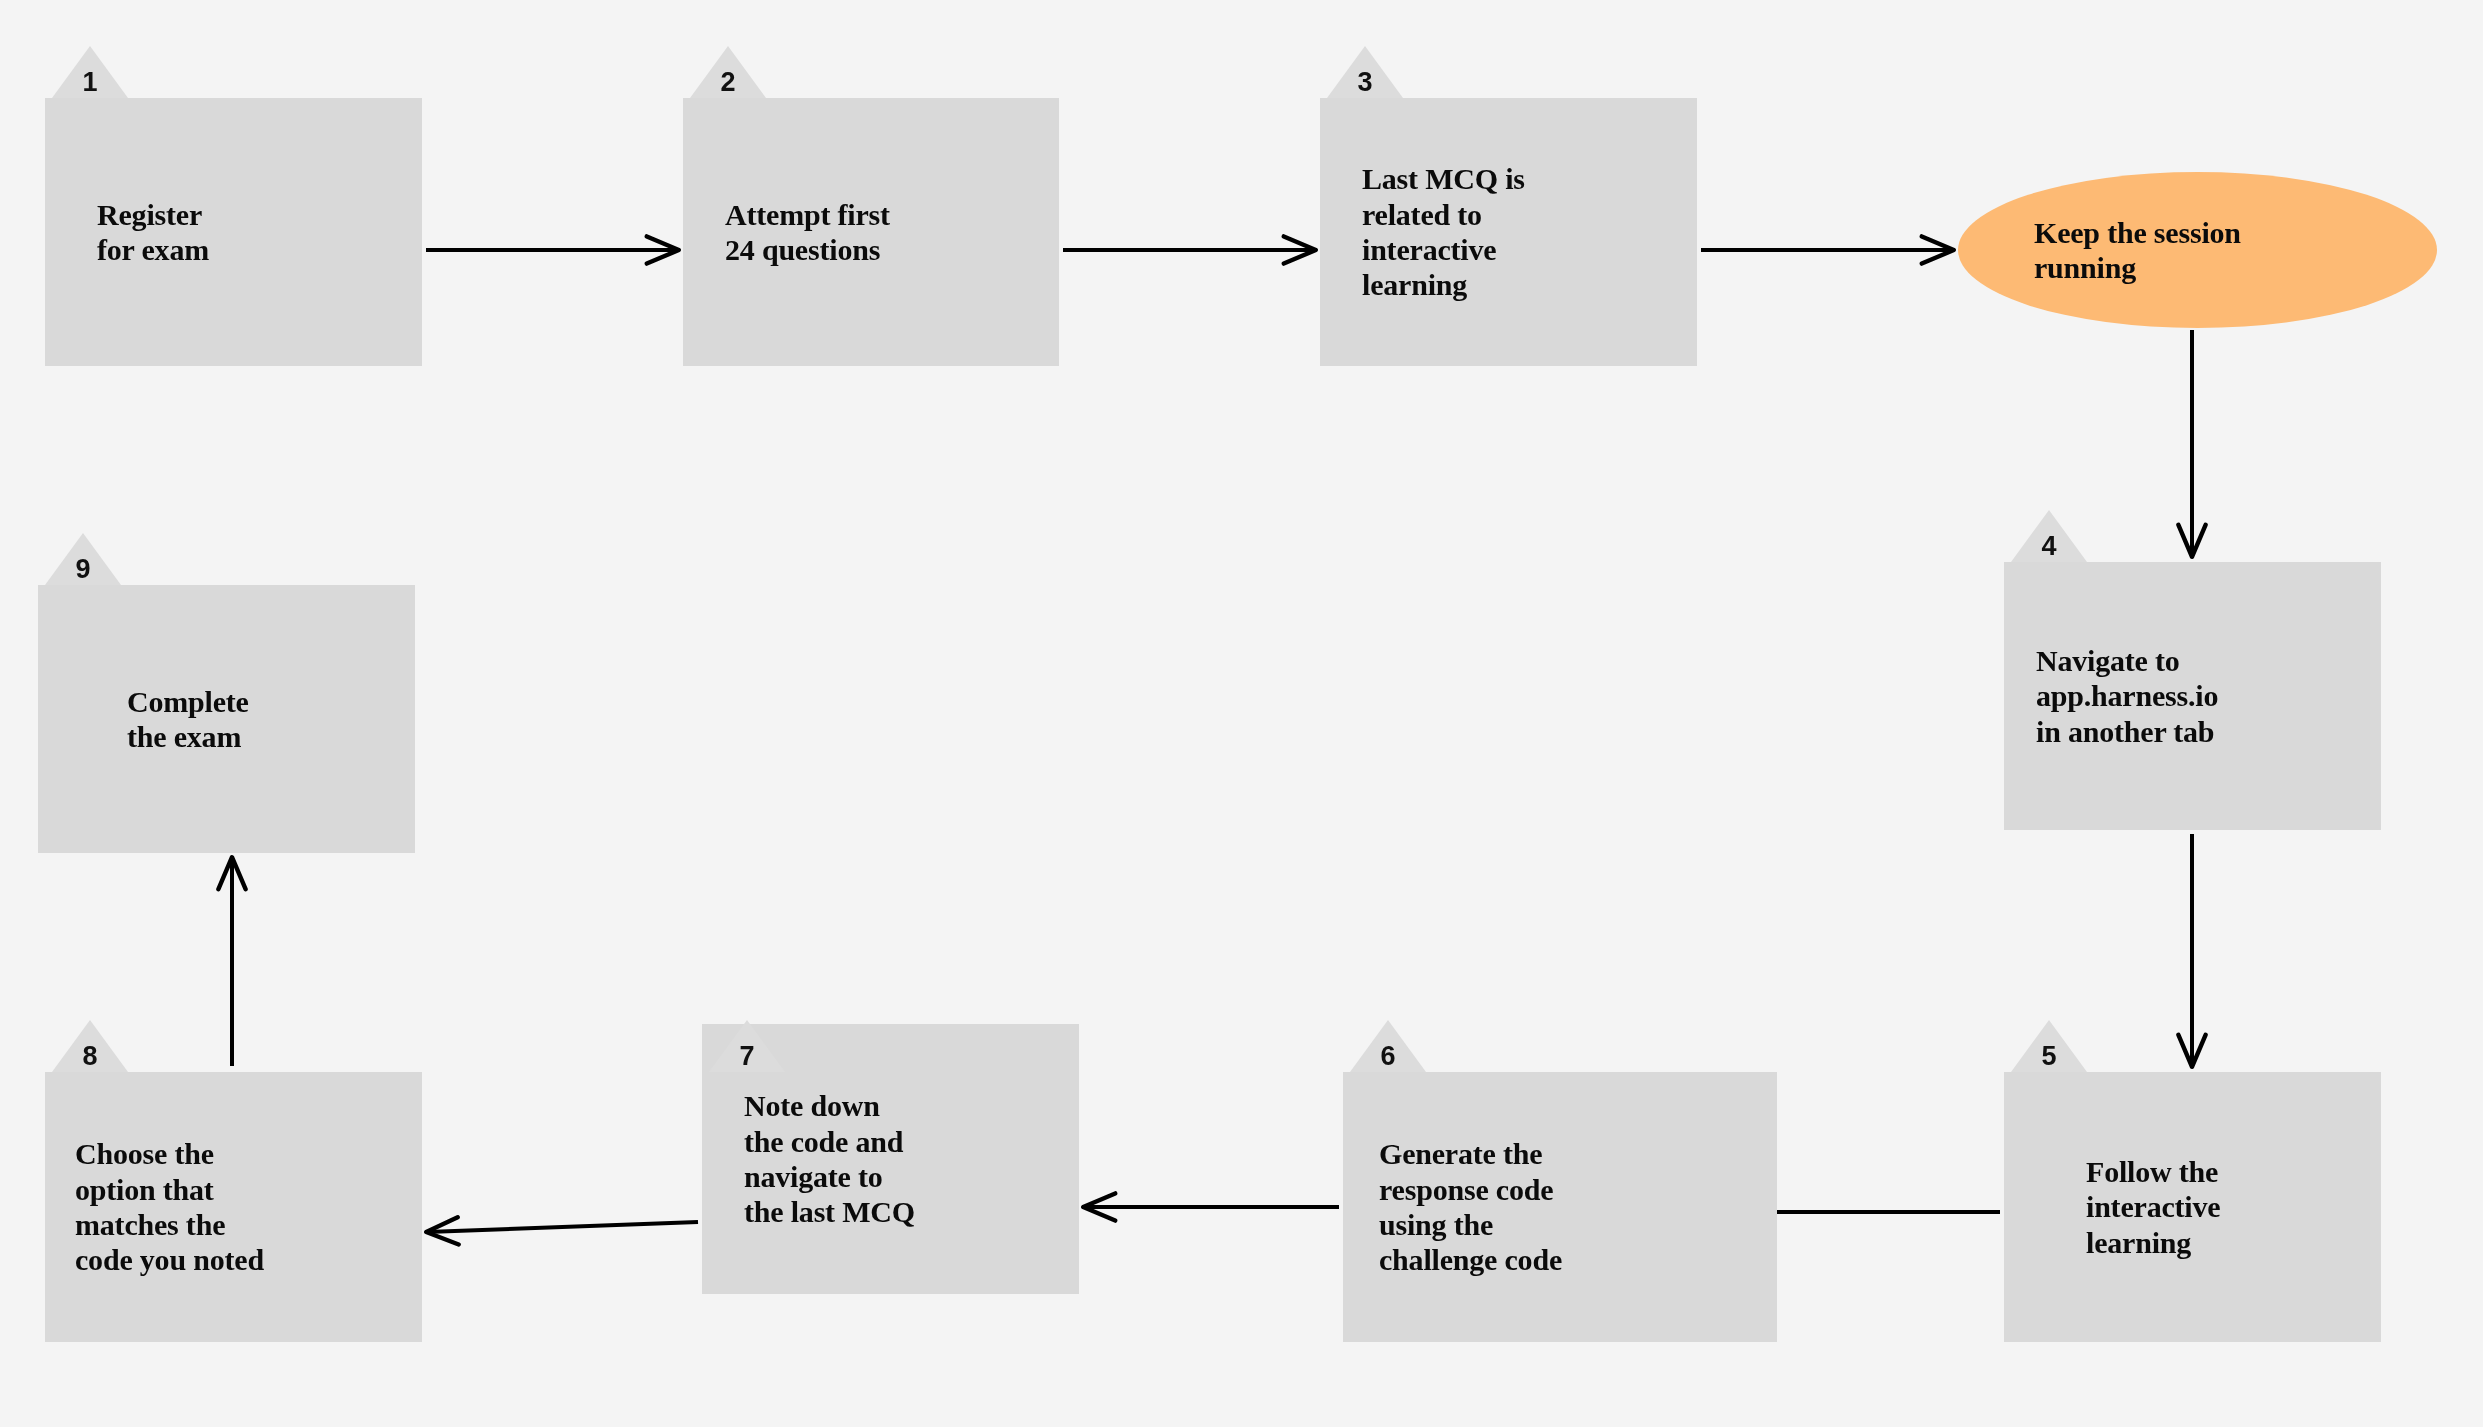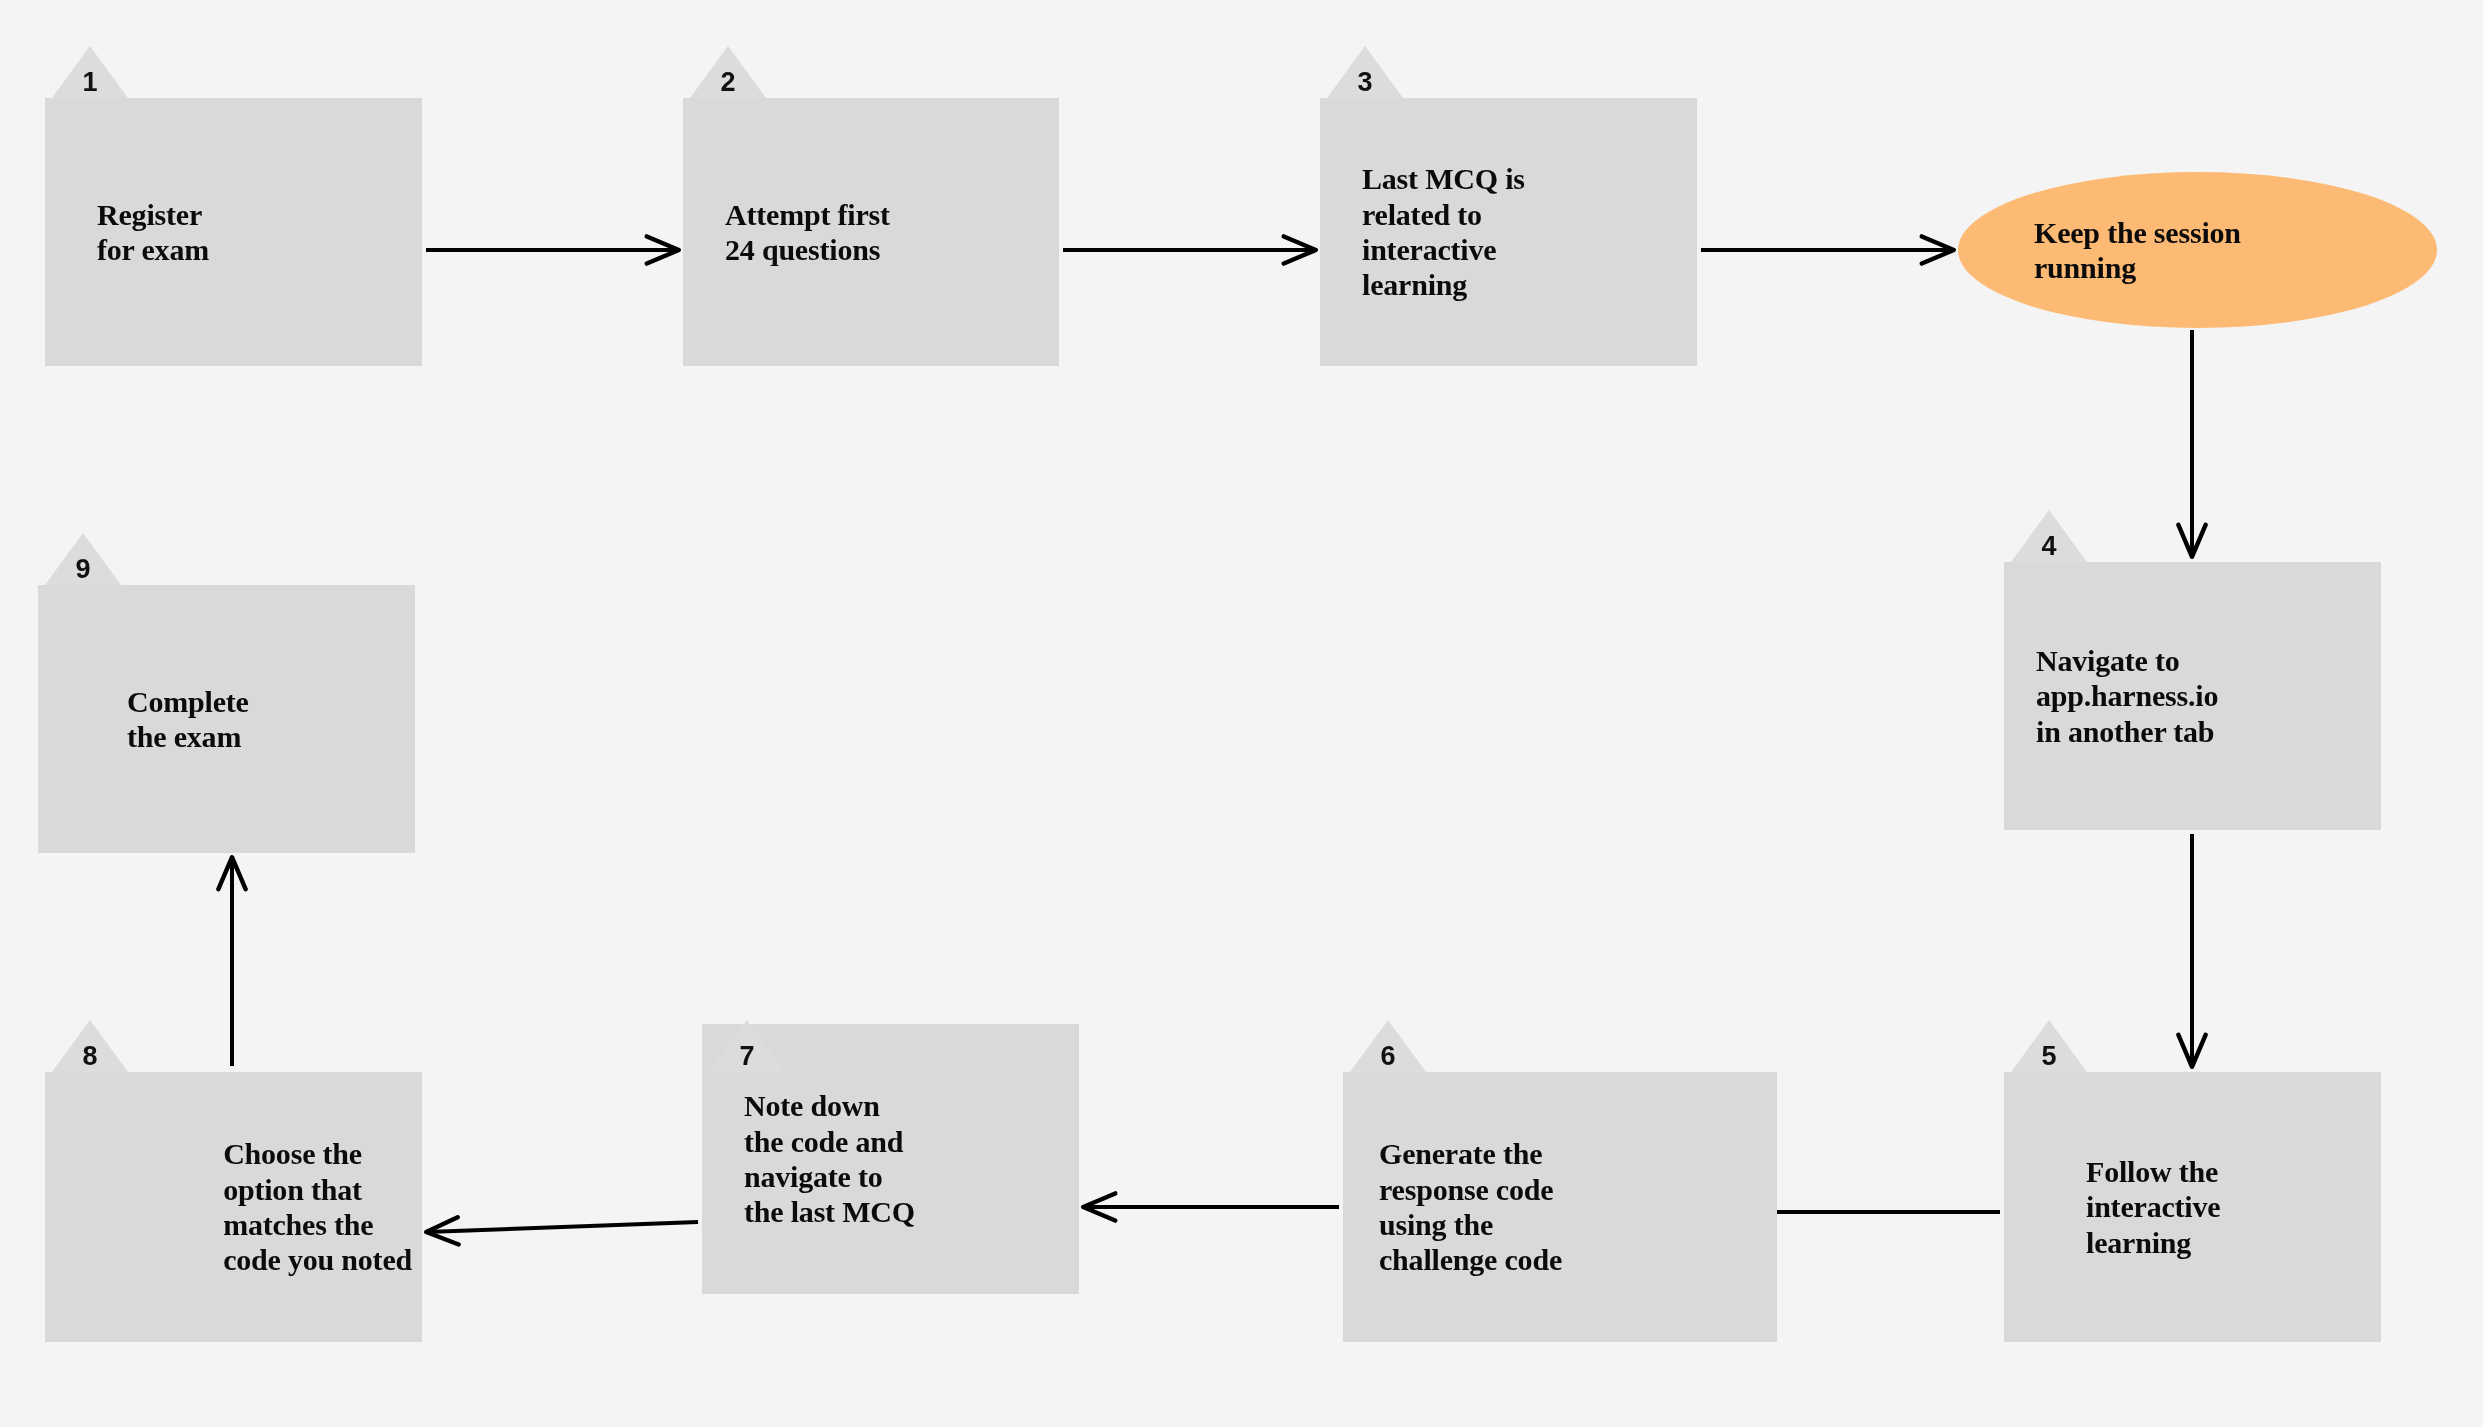--- a/index.html
+++ b/index.html
@@ -135,21 +135,21 @@
       <div class="badge" style="left: 1350px; top: 1020px; border-bottom-color: rgb(220, 220, 220);"></div>
       <div class="badge-num" style="left: 1350px; top: 1043px; width: 76px;">6</div>
       <div class="node box" style="left: 702px; top: 1024px; width: 377px; height: 270px; background: rgb(217, 217, 217);">
         <div class="node-label" style="padding-left: 42px; padding-right: 10px; font-size: 30px; color: rgb(11, 11, 11);">Note down
 the code and
 navigate to
 the last MCQ</div>
       </div>
       <div class="badge" style="left: 709px; top: 1020px; border-bottom-color: rgb(220, 220, 220);"></div>
       <div class="badge-num" style="left: 709px; top: 1043px; width: 76px;">7</div>
-      <div class="node box" style="left: 45px; top: 1072px; width: 377px; height: 270px; background: rgb(217, 217, 217); justify-content: flex-end;">
+      <div class="node box" style="left: 45px; top: 1072px; width: 377px; height: 270px; background: rgb(217, 217, 217);">
         <div class="node-label" style="padding-left: 30px; padding-right: 10px; font-size: 30px; color: rgb(11, 11, 11);">Choose the
 option that
 matches the
 code you noted</div>
       </div>
       <div class="badge" style="left: 52px; top: 1020px; border-bottom-color: rgb(220, 220, 220);"></div>
       <div class="badge-num" style="left: 52px; top: 1043px; width: 76px;">8</div>
       <div class="node box" style="left: 38px; top: 585px; width: 377px; height: 268px; background: rgb(217, 217, 217);">
         <div class="node-label" style="padding-left: 72px; padding-right: 10px; font-size: 30px; color: rgb(11, 11, 11); margin-left: 17px;">Complete
 the exam</div>

